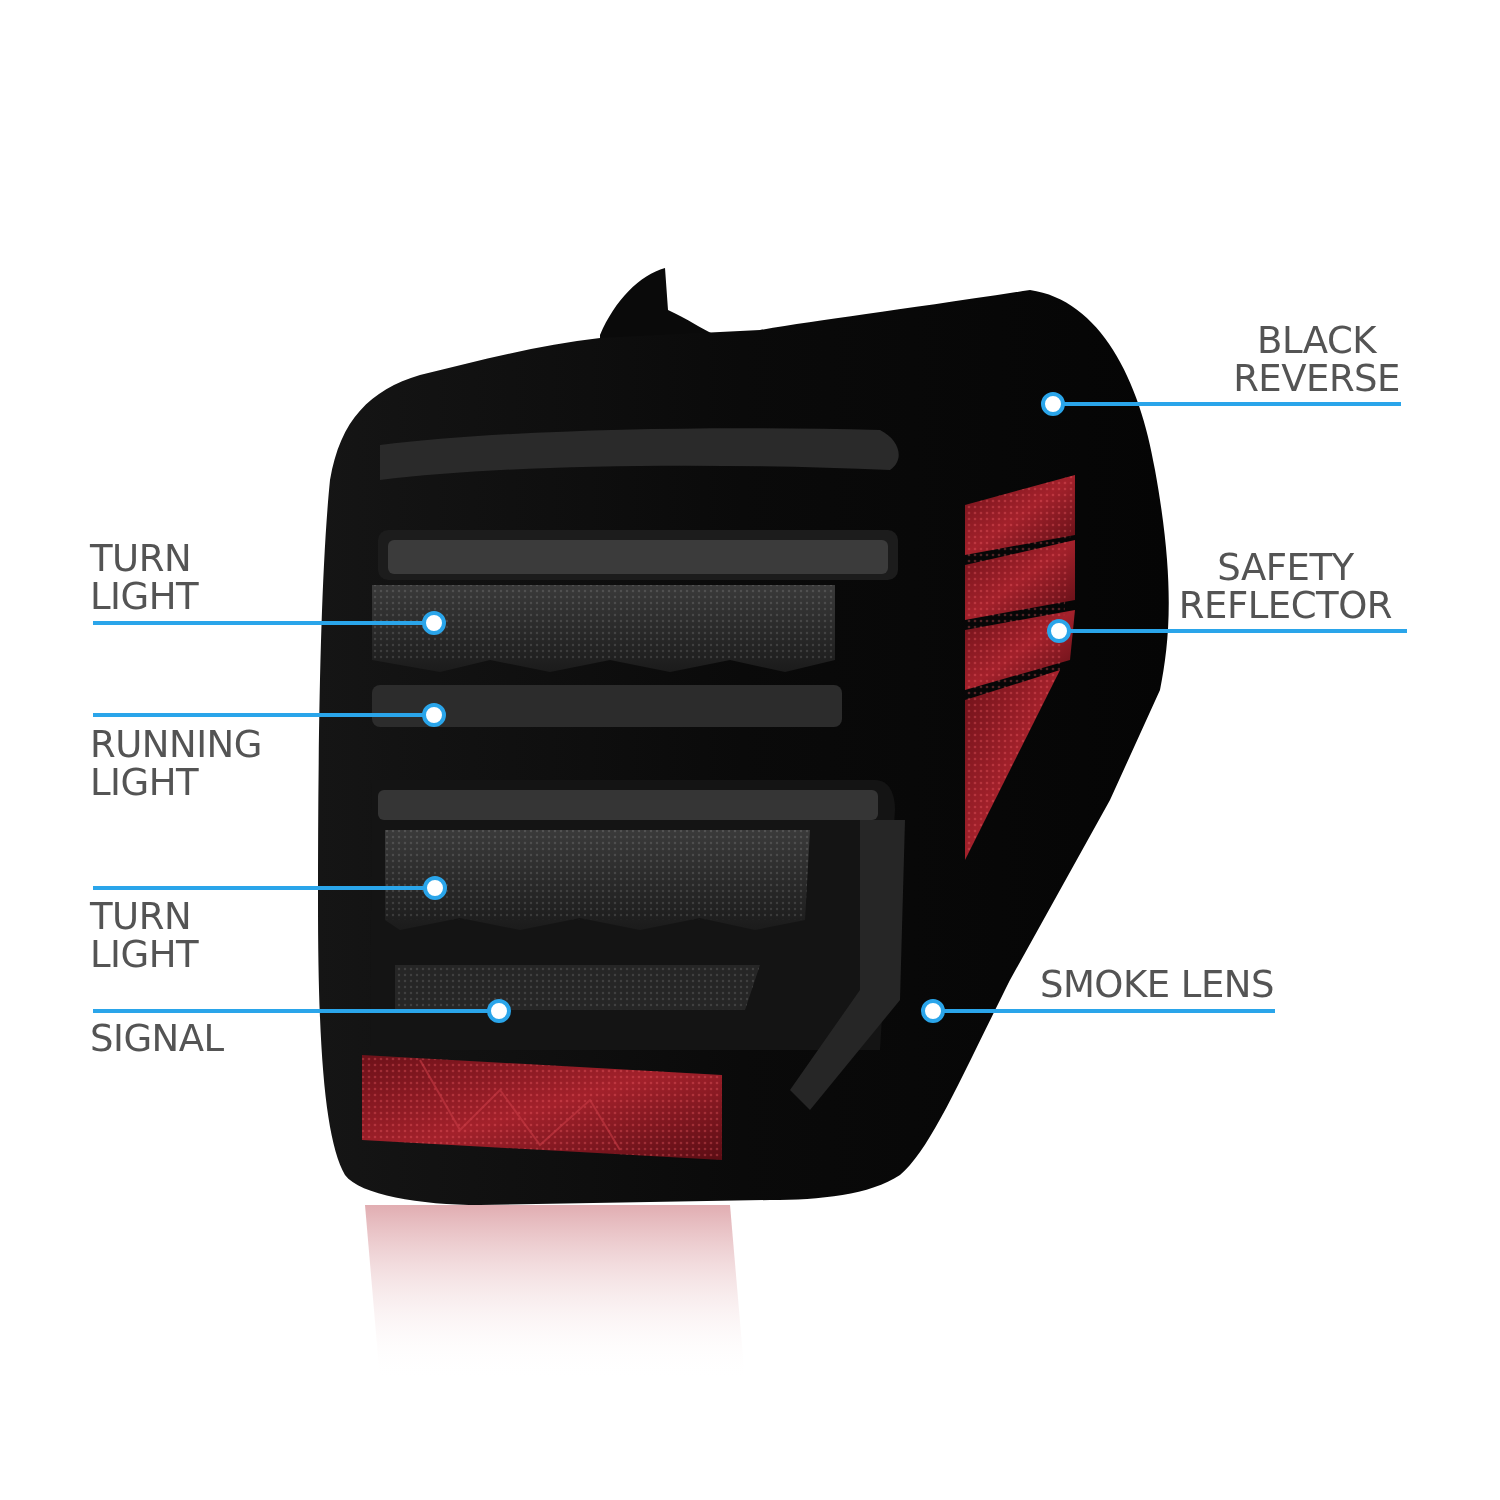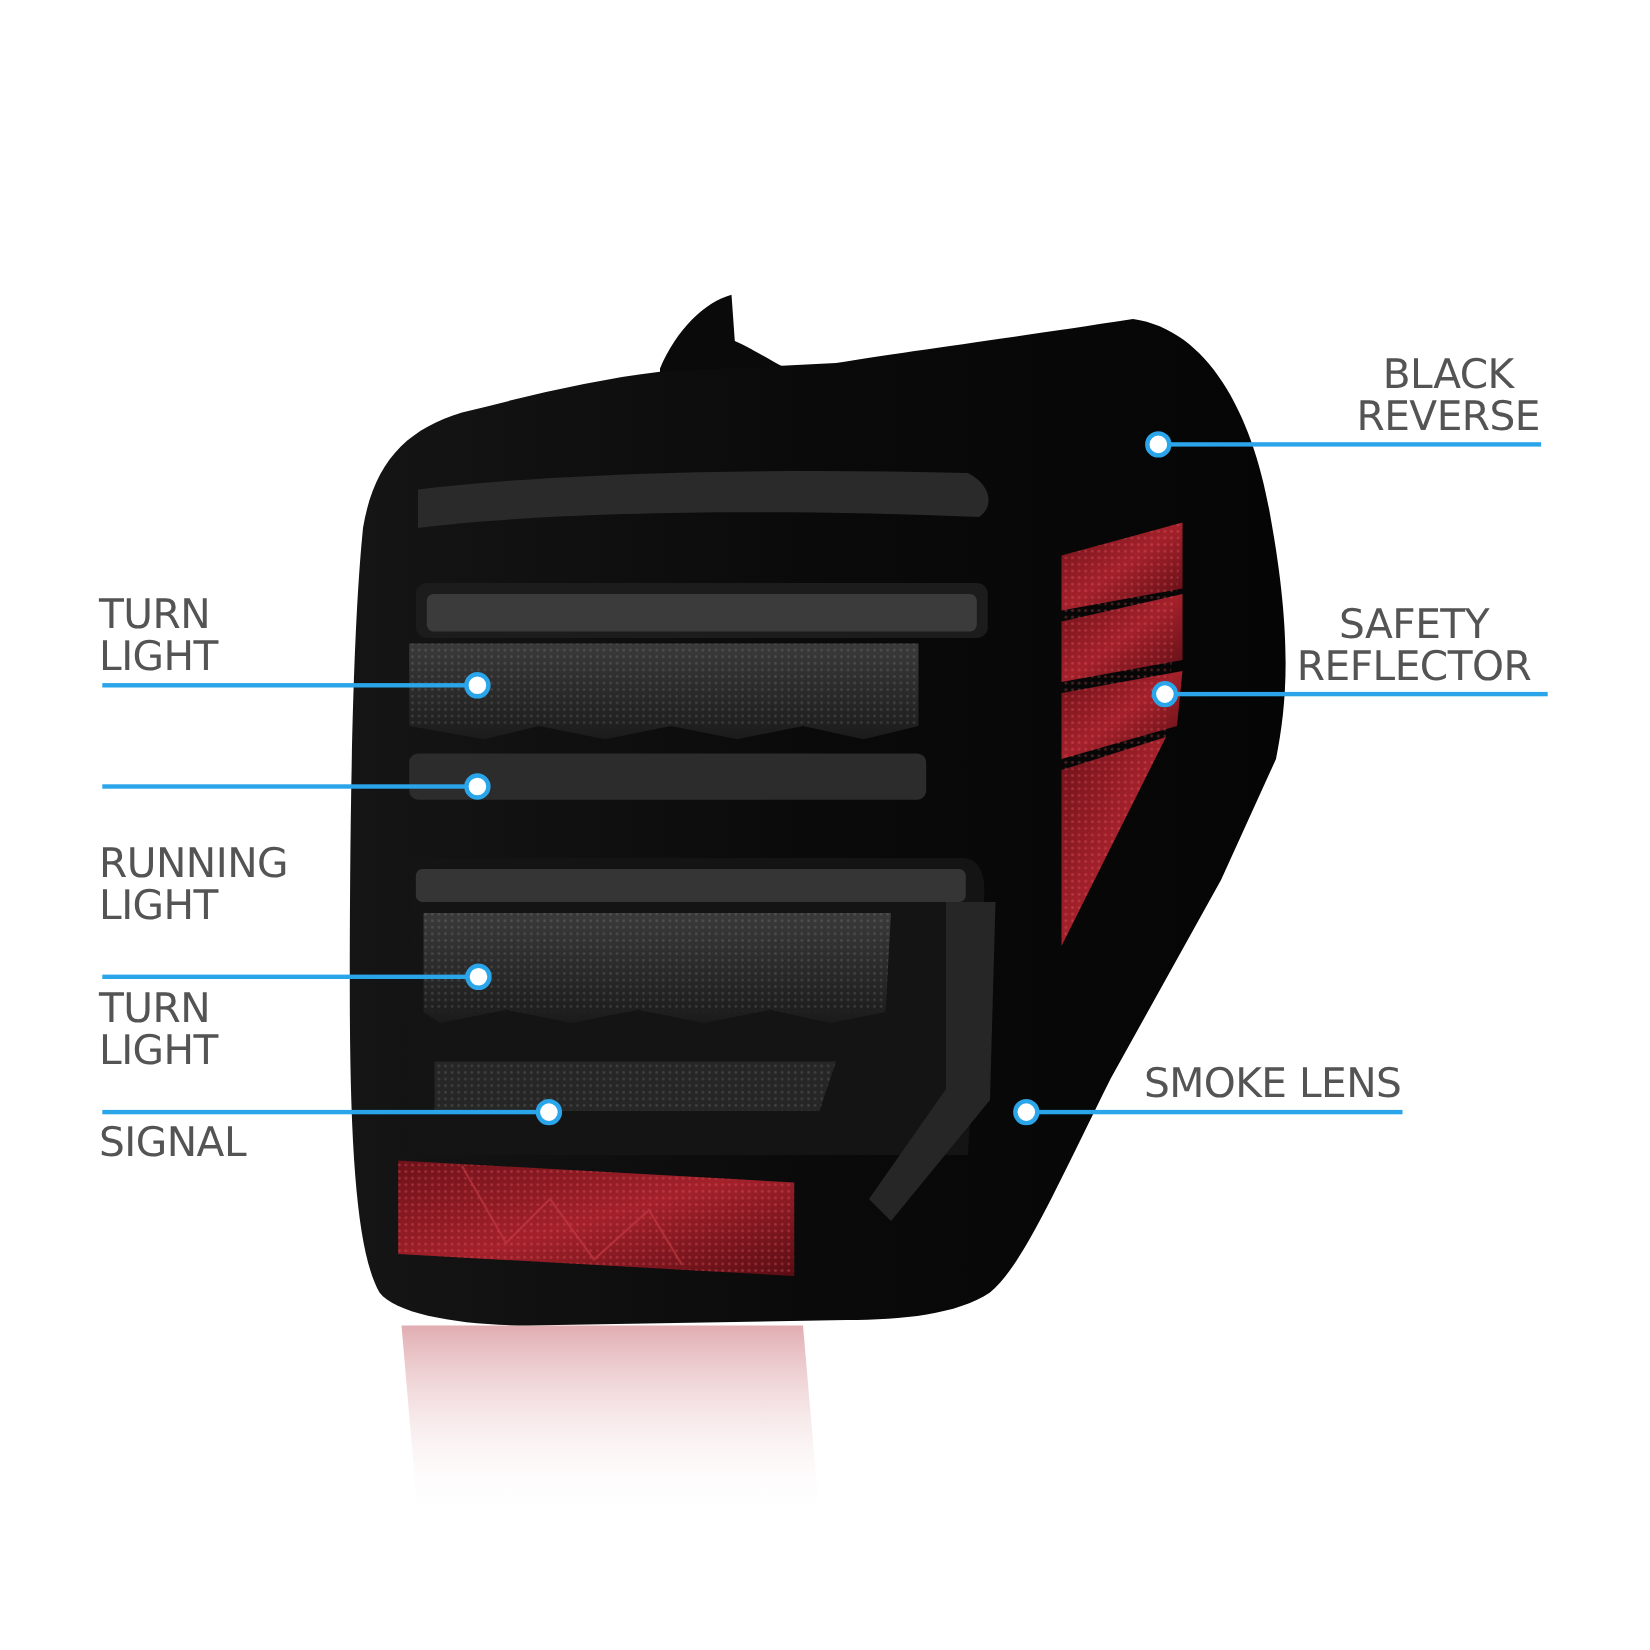--- a/index.html
+++ b/index.html
@@ -102,21 +102,21 @@
 
   <div class="label" style="left:90px; top:540px;">
     <span>TURN</span>
     <span>LIGHT</span>
   </div>
   <div class="line" style="left:93px; top:621px; width:340px;"></div>
   <div class="dot" style="left:434px; top:623px;"></div>
 
   <div class="line" style="left:93px; top:713px; width:340px;"></div>
   <div class="dot" style="left:434px; top:715px;"></div>
-  <div class="label" style="left:90px; top:726px;margin-top:40px;">
+  <div class="label" style="left:90px; top:726px;">
     <span>RUNNING</span>
     <span>LIGHT</span>
   </div>
 
   <div class="line" style="left:93px; top:886px; width:340px;"></div>
   <div class="dot" style="left:435px; top:888px;"></div>
   <div class="label" style="left:90px; top:898px;">
     <span>TURN</span>
     <span>LIGHT</span>
   </div>

